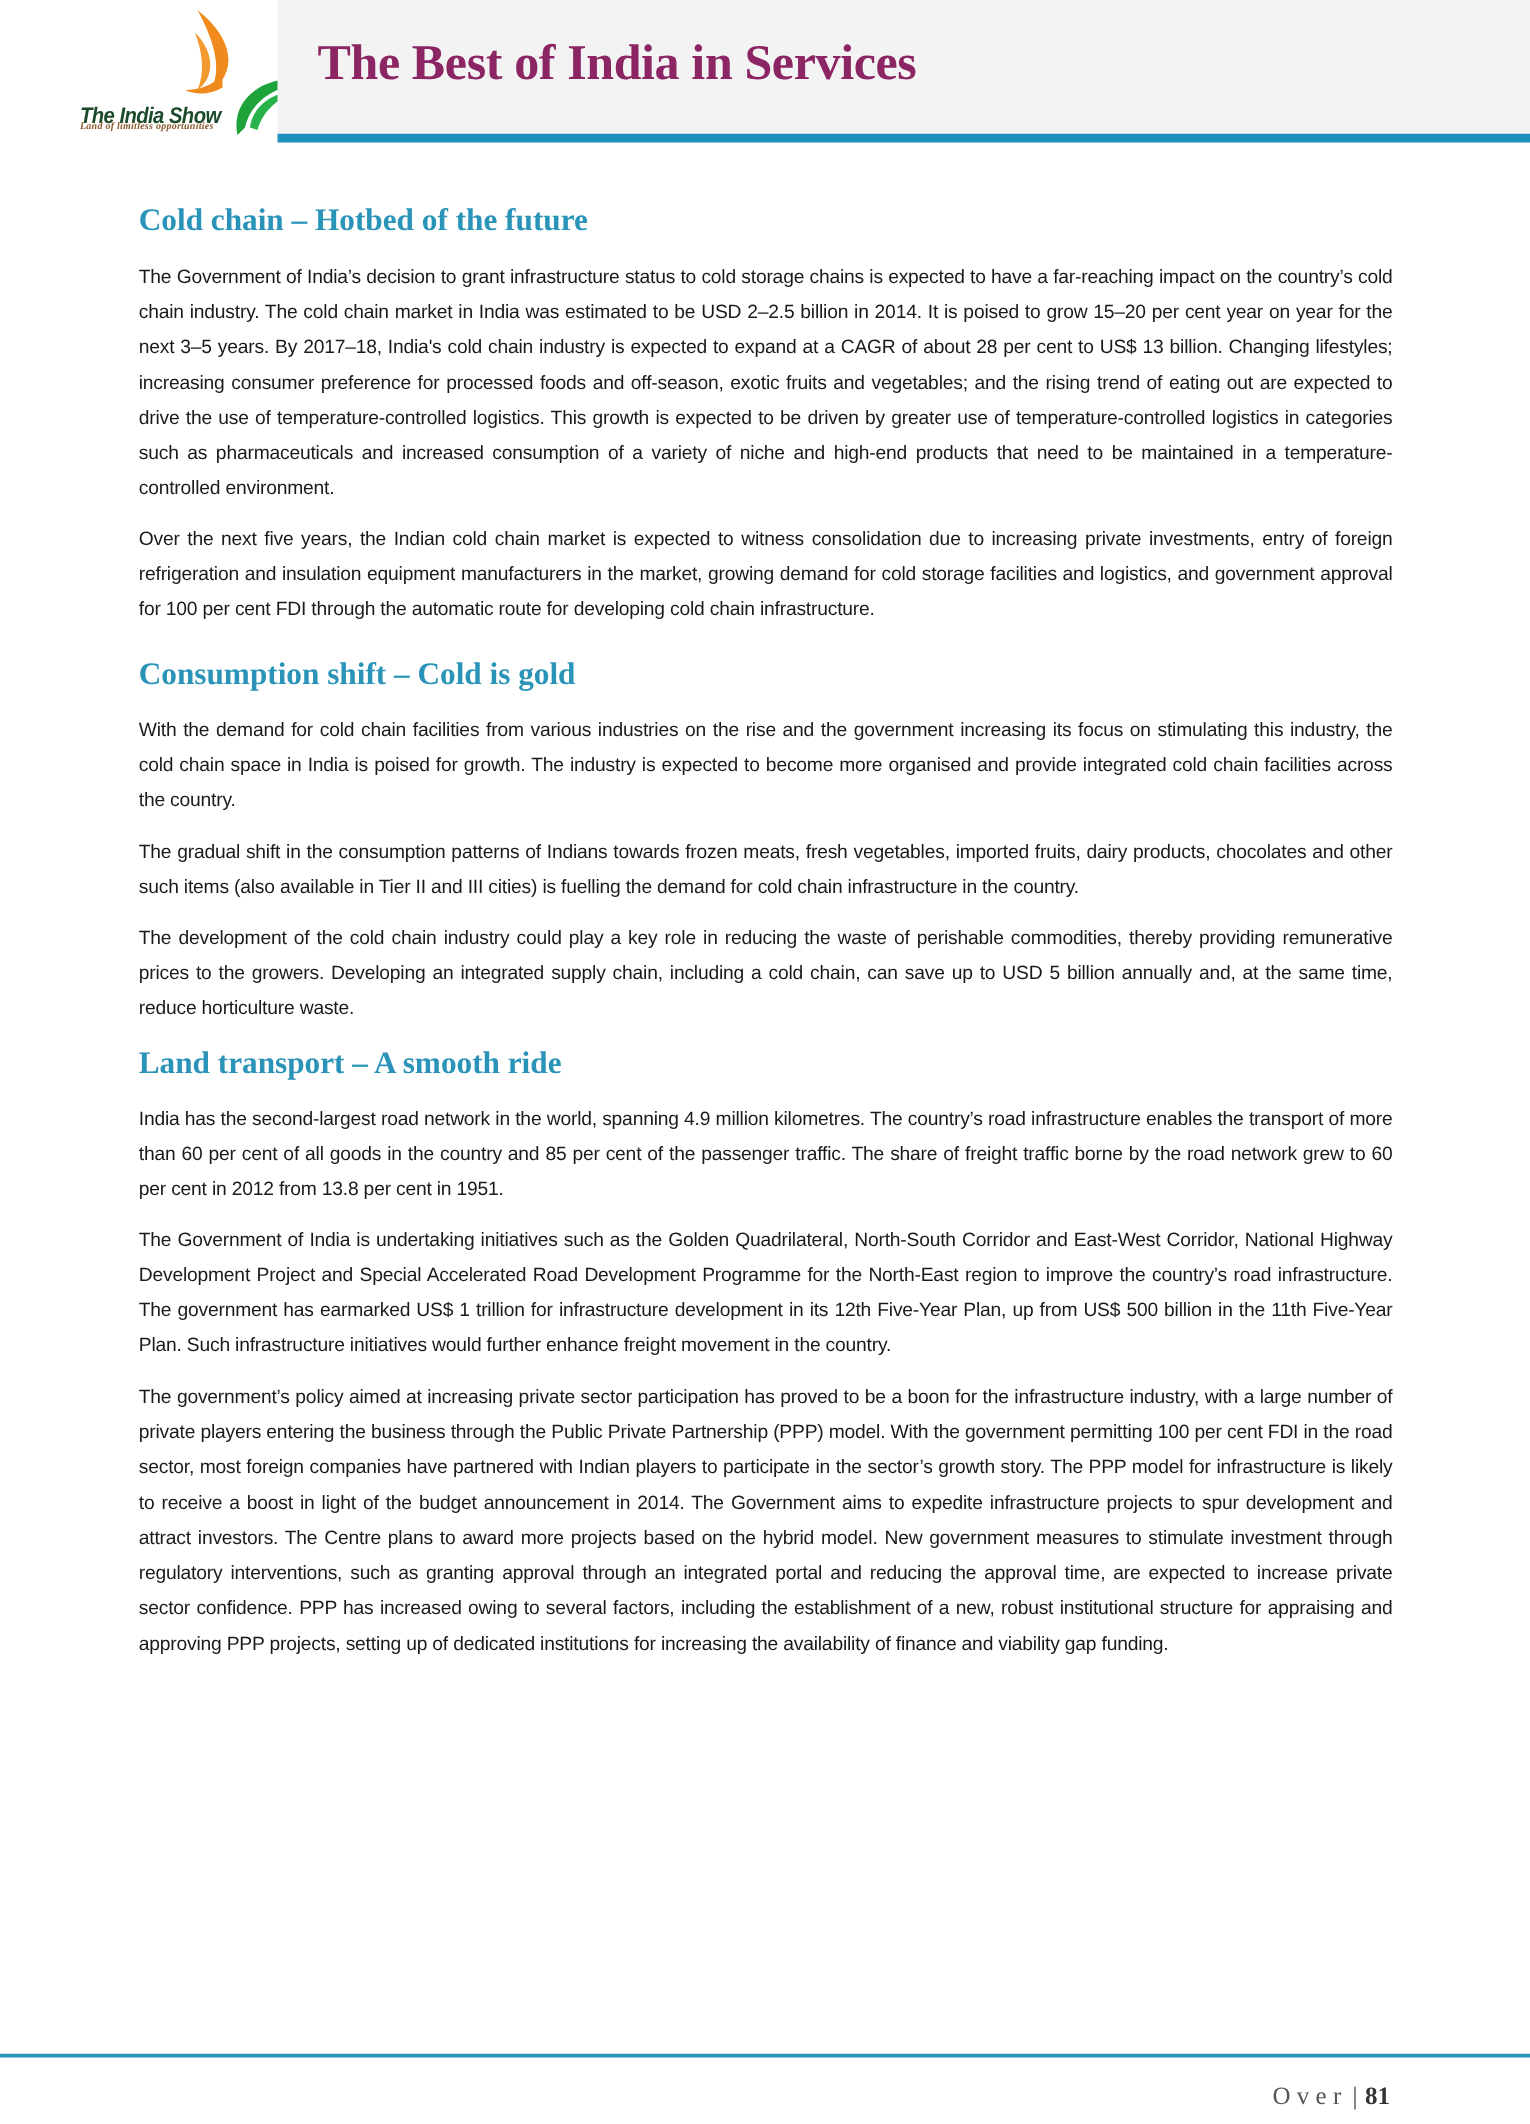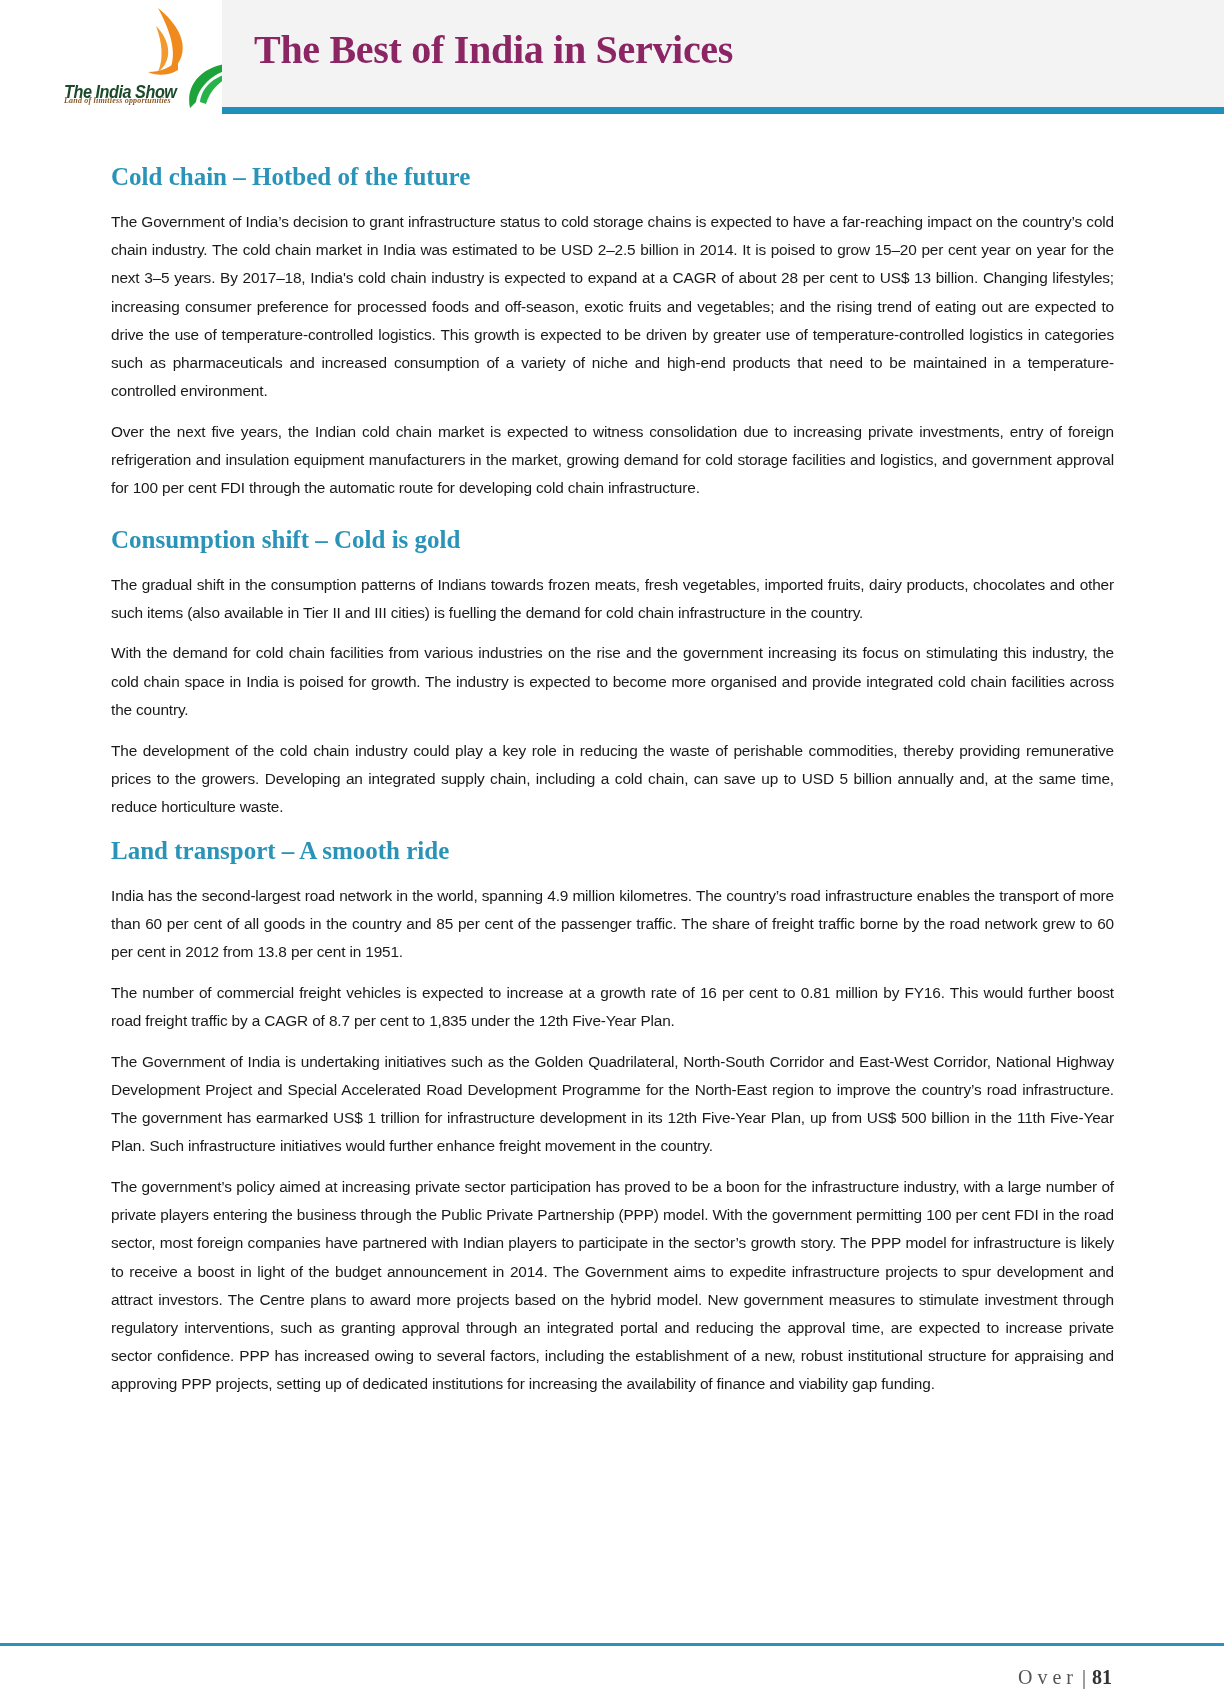--- a/index.html
+++ b/index.html
@@ -57,29 +57,28 @@
   <div class="content">
 
     <section>
       <h2 class="h2"><span class="b">Cold chain –</span><span class="n"> Hotbed of the future</span></h2>
       <p class="p">The Government of India’s decision to grant infrastructure status to cold storage chains is expected to have a far-reaching impact on the country’s cold chain industry. The cold chain market in India was estimated to be USD 2–2.5 billion in 2014. It is poised to grow 15–20 per cent year on year for the next 3–5 years. By 2017–18, India's cold chain industry is expected to expand at a CAGR of about 28 per cent to US$ 13 billion. Changing lifestyles; increasing consumer preference for processed foods and off-season, exotic fruits and vegetables; and the rising trend of eating out are expected to drive the use of temperature-controlled logistics. This growth is expected to be driven by greater use of temperature-controlled logistics in categories such as pharmaceuticals and increased consumption of a variety of niche and high-end products that need to be maintained in a temperature-controlled environment.</p>
       <p class="p">Over the next five years, the Indian cold chain market is expected to witness consolidation due to increasing private investments, entry of foreign refrigeration and insulation equipment manufacturers in the market, growing demand for cold storage facilities and logistics, and government approval for 100 per cent FDI through the automatic route for developing cold chain infrastructure.</p>
     </section>
 
     <section class="sec2">
       <h2 class="h2"><span class="b">Consumption shift – Cold is gold</span></h2>
+      <p class="p">With the demand for cold chain facilities from various industries on the rise and the government increasing its focus on stimulating this industry, the cold chain space in India is poised for growth. The industry is expected to become more organised and provide integrated cold chain facilities across the country.</p>
       <p class="p">The gradual shift in the consumption patterns of Indians towards frozen meats, fresh vegetables, imported fruits, dairy products, chocolates and other such items (also available in Tier II and III cities) is fuelling the demand for cold chain infrastructure in the country.</p>
-      <p class="p">With the demand for cold chain facilities from various industries on the rise and the government increasing its focus on stimulating this industry, the cold chain space in India is poised for growth. The industry is expected to become more organised and provide integrated cold chain facilities across the country.</p>
       <p class="p">The development of the cold chain industry could play a key role in reducing the waste of perishable commodities, thereby providing remunerative prices to the growers. Developing an integrated supply chain, including a cold chain, can save up to USD 5 billion annually and, at the same time, reduce horticulture waste.</p>
     </section>
 
     <section class="sec3">
       <h2 class="h2"><span class="b">Land transport – A smooth ride</span></h2>
       <p class="p">India has the second-largest road network in the world, spanning 4.9 million kilometres. The country’s road infrastructure enables the transport of more than 60 per cent of all goods in the country and 85 per cent of the passenger traffic. The share of freight traffic borne by the road network grew to 60 per cent in 2012 from 13.8 per cent in 1951.</p>
-      <p class="p">The number of commercial freight vehicles is expected to increase at a growth rate of  16 per cent to 0.81 million by FY16. This would further boost road freight traffic by a CAGR of 8.7 per cent to 1,835 under the 12th Five-Year Plan.</p>
       <p class="p">The Government of India is undertaking initiatives such as the Golden Quadrilateral, North-South Corridor and East-West Corridor, National Highway Development Project and Special Accelerated Road Development Programme for the North-East region to improve the country’s road infrastructure. The government has earmarked US$ 1 trillion for infrastructure development in its 12th Five-Year Plan, up from US$ 500 billion in the 11th Five-Year Plan. Such infrastructure initiatives would further enhance freight movement in the country.</p>
       <p class="p">The government’s policy aimed at increasing private sector participation has proved to be a boon for the infrastructure industry, with a large number of private players entering the business through the Public Private Partnership (PPP) model. With the government permitting 100 per cent FDI in the road sector, most foreign companies have partnered with Indian players to participate in the sector’s growth story. The PPP model for infrastructure is likely to receive a boost in light of the budget announcement in 2014. The Government aims to expedite infrastructure projects to spur development and attract investors. The Centre plans to award more projects based on the hybrid model. New government measures to stimulate investment through regulatory interventions, such as granting approval through an integrated portal and reducing the approval time, are expected to increase private sector confidence. PPP has increased owing to several factors, including the establishment of a new, robust institutional structure for appraising and approving PPP projects, setting up of dedicated institutions for increasing the availability of finance and viability gap funding.</p>
     </section>
   </div>
 
   <div class="footer-rule"></div>
   <div class="footer-page">
     <span class="lbl">Over</span><span class="sep">|</span><span class="num">81</span>
   </div>
 </div>

